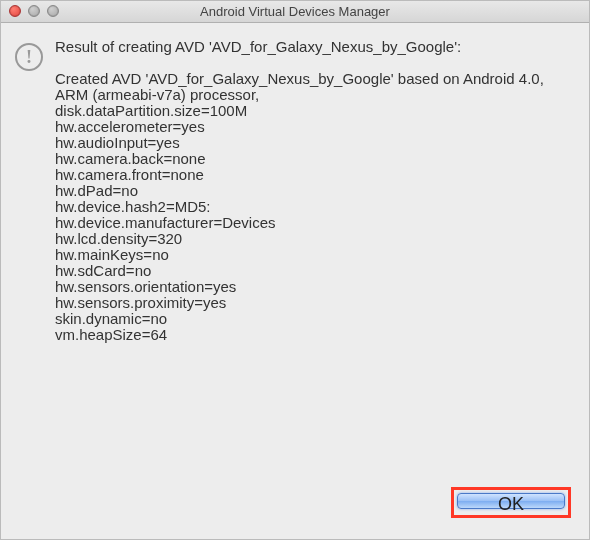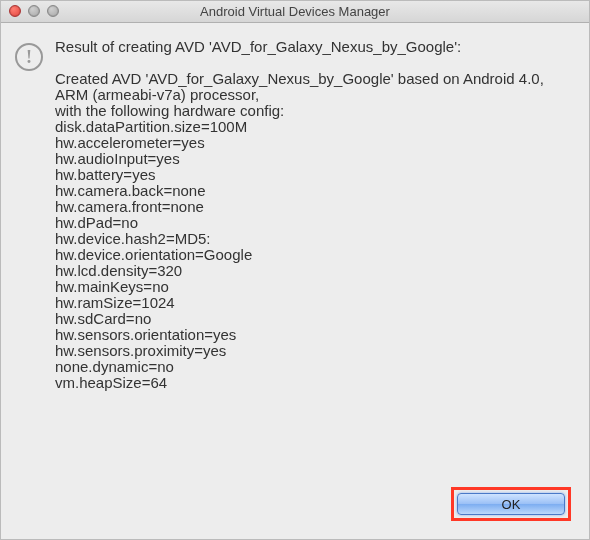--- a/index.html
+++ b/index.html
@@ -85,25 +85,25 @@
       align-items: flex-start;
       padding-right: 18px;
       padding-top: 8px;
     }
     .ok-wrap {
       border: 3px solid #ff3826;
       padding: 3px;
     }
     .ok-btn {
       width: 108px;
-      height: 22px;
+      height: 16px;
       border-radius: 4px;
       border: 1px solid #4a79c7;
       background: linear-gradient(#cfe3ff, #9cc1f6 48%, #7eaef1 52%, #bcd8fb);
-      font-size: 13px;
+      font-size: 18px;
       color: #222;
       cursor: pointer;
       box-shadow: 0 0 3px rgba(70,130,240,0.6);
     }
   </style>
 </head>
 <body>
 
 <div class="titlebar">
   <div class="traffic-lights">
@@ -115,38 +115,35 @@
 </div>
 
 <div class="content">
   <div class="icon-col">
     <div class="info-icon">!</div>
   </div>
   <div class="message-col">
     <div class="line">Result of creating AVD 'AVD_for_Galaxy_Nexus_by_Google':</div>
     <div class="blank-line"></div>
     <div class="line">Created AVD 'AVD_for_Galaxy_Nexus_by_Google' based on Android 4.0, ARM (armeabi-v7a) processor,</div>
-    <div class="line">with the following hardware config:</div>
     <div id="config-lines">
         <div class="line">disk.dataPartition.size=100M</div>
         <div class="line">hw.accelerometer=yes</div>
         <div class="line">hw.audioInput=yes</div>
-        <div class="line">hw.battery=yes</div>
         <div class="line">hw.camera.back=none</div>
         <div class="line">hw.camera.front=none</div>
         <div class="line">hw.dPad=no</div>
         <div class="line">hw.device.hash2=MD5:</div>
-        <div class="line">hw.device.orientation=Google</div>
+        <div class="line">hw.device.manufacturer=Devices</div>
         <div class="line">hw.lcd.density=320</div>
         <div class="line">hw.mainKeys=no</div>
-        <div class="line">hw.ramSize=1024</div>
         <div class="line">hw.sdCard=no</div>
         <div class="line">hw.sensors.orientation=yes</div>
         <div class="line">hw.sensors.proximity=yes</div>
-        <div class="line">none.dynamic=no</div>
+        <div class="line">skin.dynamic=no</div>
         <div class="line">vm.heapSize=64</div>
       </div>
   </div>
 </div>
 
 <div class="button-row">
   <div class="ok-wrap">
     <button class="ok-btn">OK</button>
   </div>
 </div>

